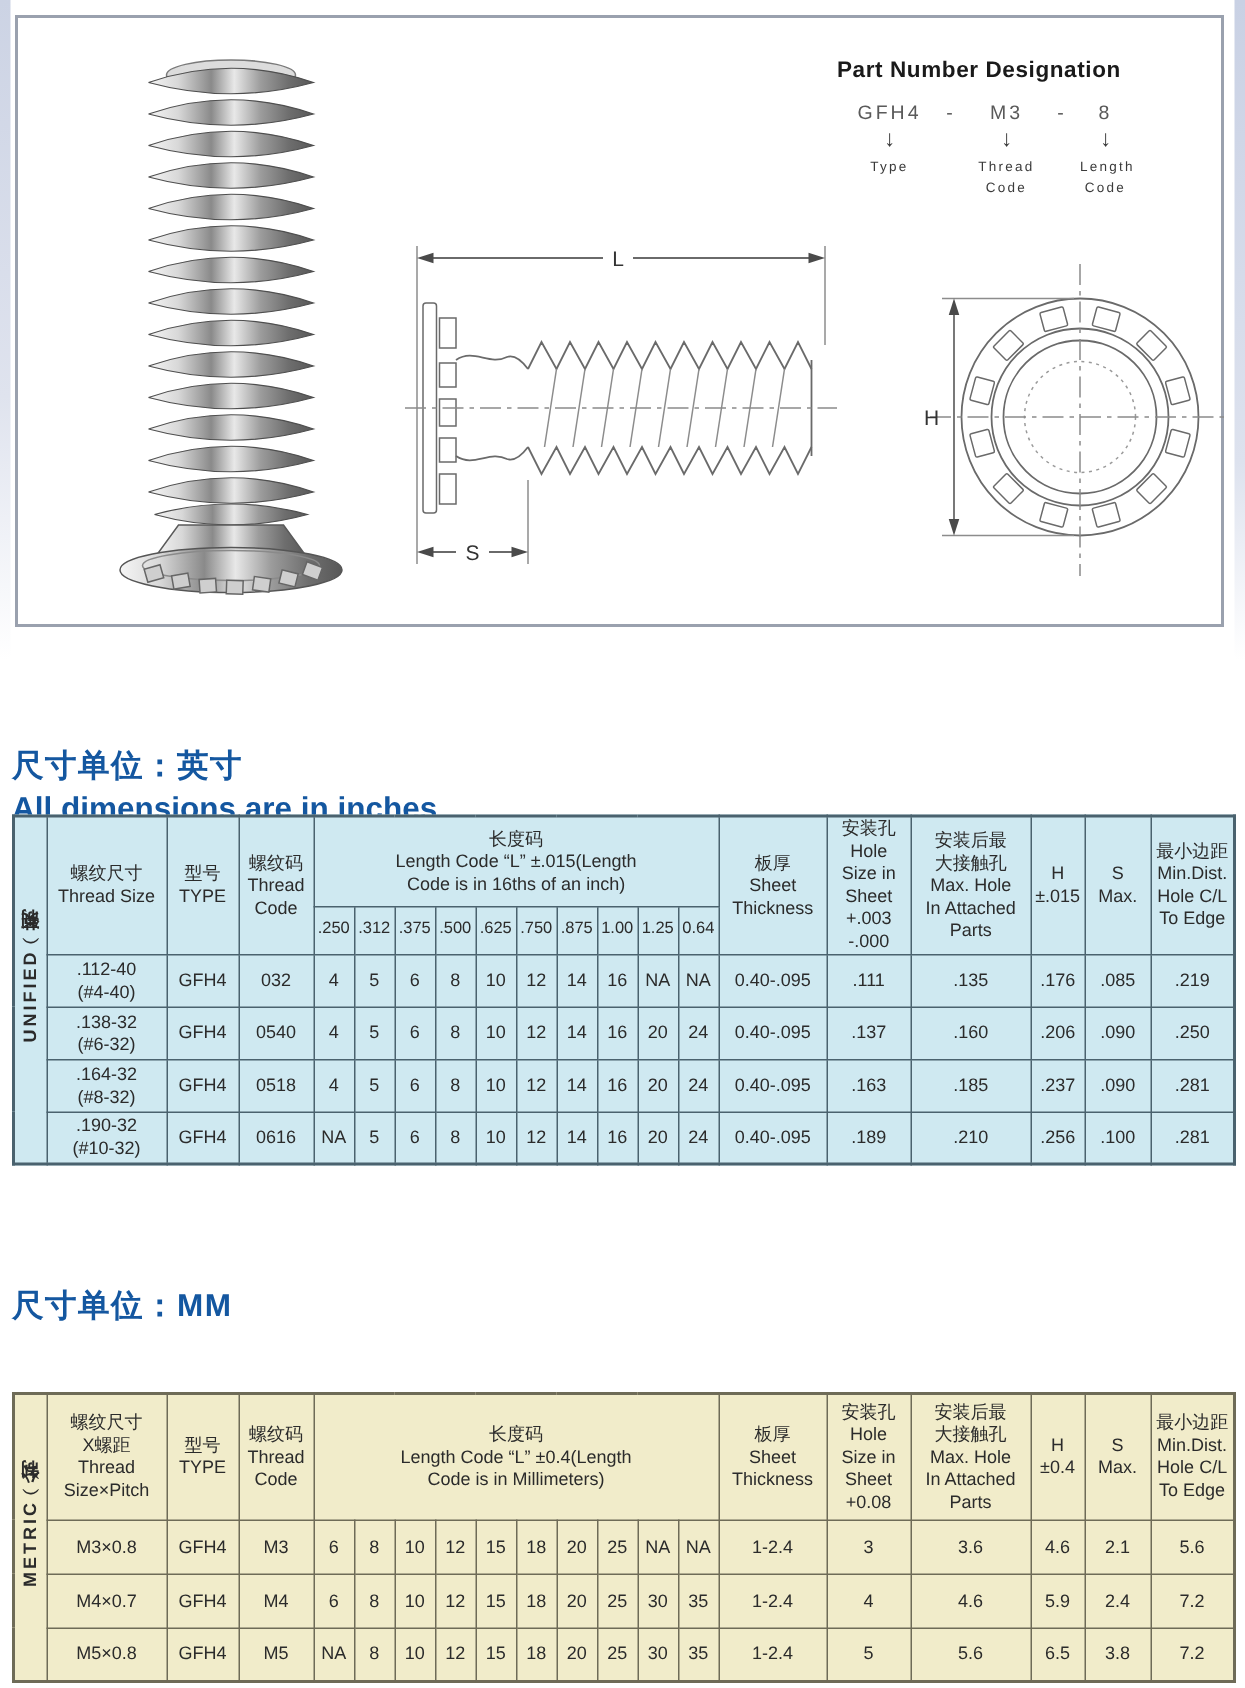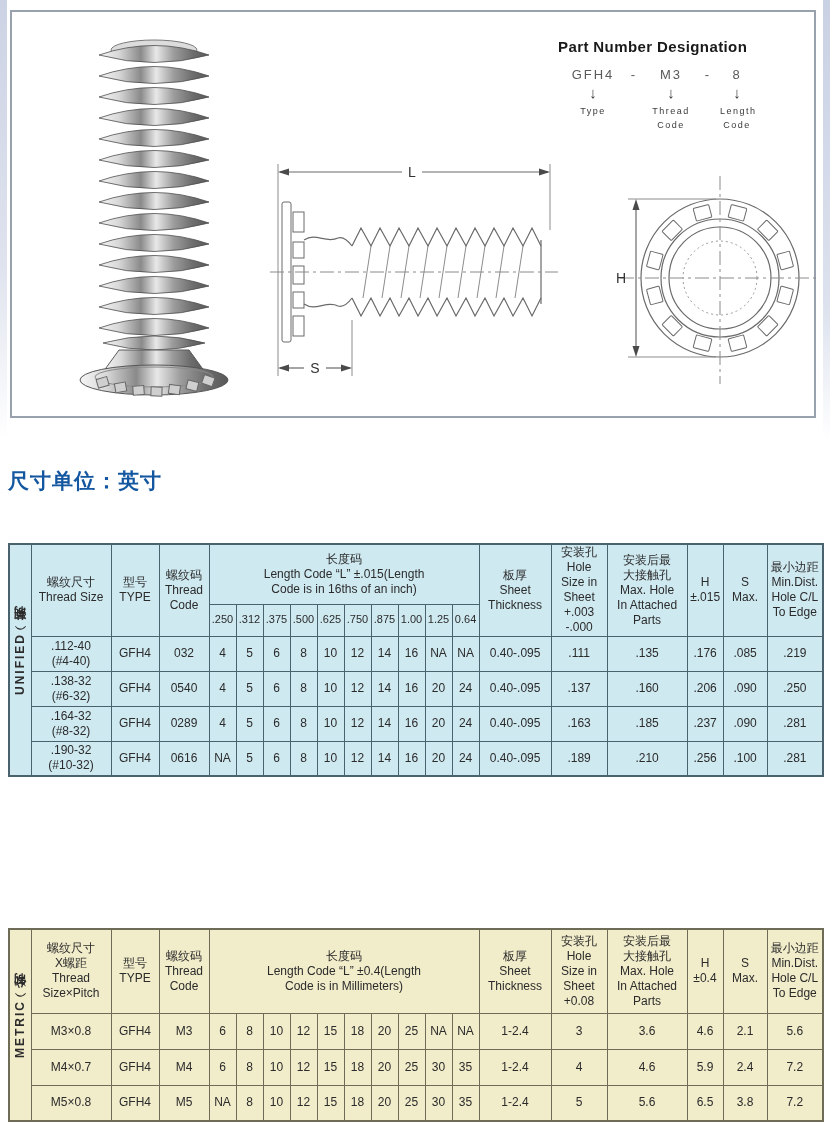--- a/index.html
+++ b/index.html
@@ -23,21 +23,21 @@
   .pnd-seg   { font-size:13px; color:#5a5a5a; letter-spacing:2px; text-align:center; }
   .pnd-arrow { grid-row:2; text-align:center; color:#3a3a3a; font-size:15px; line-height:1.4; }
   .pnd-label { grid-row:3; text-align:center; color:#3a3a3a; font-size:9px; letter-spacing:1.5px;
                white-space:pre-line; line-height:1.5; margin-top:2px; }
   .a1{grid-column:1}.a3{grid-column:3}.a5{grid-column:5}
 
   
   .sec-head { position:absolute; left:8px; color:#1457a0; }
   .sec-head .zh { font-size:21px; font-weight:bold; letter-spacing:1px; }
   .sec-head .en { font-size:21px; font-weight:bold; margin-top:4px; }
-  .sec-inches { top:467px; }
+  .sec-inches { top:496px; }
   .sec-mm     { top:856px; }
 
   
   .spec-table { position:absolute; left:8px; border-collapse:collapse; table-layout:fixed;
                 width:814px; color:#2b2b2b; text-align:center; }
   .spec-table td { border:1px solid; vertical-align:middle; padding:0 1px;
                    font-size:12px; line-height:1.25; }
   .pre { white-space:pre-line; }
   .inches { top:543px; border:2px solid #4a626e; background:#cfe9f1; }
   .inches td { border-color:#4a626e; }
@@ -224,20 +224,21 @@
         <span class="pnd-label a3">Thread
 Code</span>
         <span class="pnd-label a5">Length
 Code</span>
       </div>
     </div>
   </div>
 
   <div class="sec-head sec-inches">
     <div class="zh">尺寸单位：英寸</div>
+    <div class="en">All dimensions are in inches</div>
   </div>
 
   <table class="spec-table inches">
     <colgroup>
       <col style="width:22px">
         <col style="width:80px">
         <col style="width:48px">
         <col style="width:50px">
       <col style="width:27px">
         <col style="width:27px">
@@ -347,21 +348,21 @@
       <td>.137</td>
       <td>.160</td>
       <td>.206</td>
       <td>.090</td>
       <td>.250</td>
     </tr>
     <tr class="data">
       <td class="pre">.164-32
 (#8-32)</td>
       <td>GFH4</td>
-      <td>0289</td>
+      <td>0518</td>
       <td>4</td>
       <td>5</td>
       <td>6</td>
       <td>8</td>
       <td>10</td>
       <td>12</td>
       <td>14</td>
       <td>16</td>
       <td>20</td>
       <td>24</td>
@@ -391,20 +392,21 @@
       <td>.189</td>
       <td>.210</td>
       <td>.256</td>
       <td>.100</td>
       <td>.281</td>
     </tr>
   </tbody>
     </table>
 
   <div class="sec-head sec-mm">
+    <div class="zh">尺寸单位：MM</div>
   </div>
 
   <table class="spec-table mm">
     <colgroup>
       <col style="width:22px">
         <col style="width:80px">
         <col style="width:48px">
         <col style="width:50px">
       <col style="width:27px">
         <col style="width:27px">

